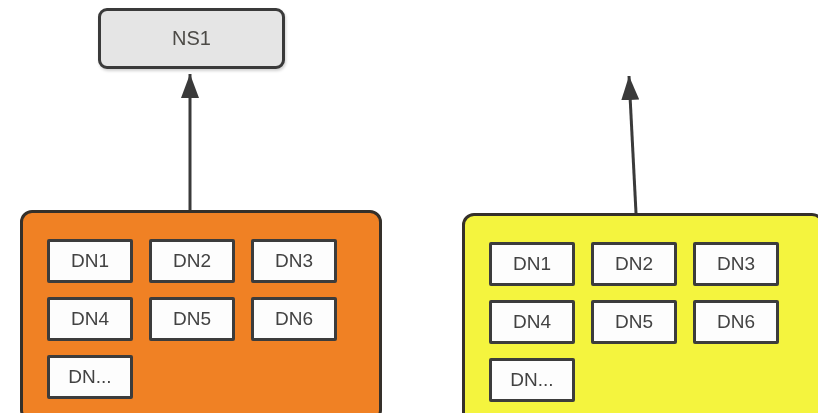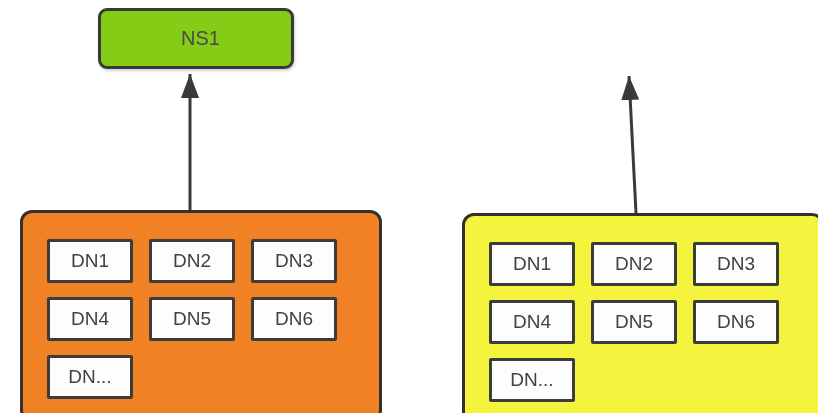--- a/index.html
+++ b/index.html
@@ -74,21 +74,21 @@
   <svg class="arrow-layer" viewBox="0 0 818 413" xmlns="http://www.w3.org/2000/svg">
     <defs>
       <marker id="arrowhead" viewBox="0 0 8 6" refX="8" refY="3" markerWidth="8" markerHeight="6" orient="auto">
         <path d="M0,0 L8,3 L0,6 Z" fill="#3a3a3a"></path>
       </marker>
     </defs>
     <line x1="190" y1="210" x2="190" y2="74" stroke="#3a3a3a" stroke-width="3" marker-end="url(#arrowhead)"></line>
     <line x1="636" y1="213" x2="629" y2="76" stroke="#3a3a3a" stroke-width="3" marker-end="url(#arrowhead)"></line>
   </svg>
 
-  <div class="ns-box ns1" style="background-color: #84cc16; padding-left: 9px;">
+  <div class="ns-box ns1" style="background-color: #e5e5e5;">
     <span>NS1</span>
   </div>
 
   <div class="dn-container cont1" style="background-color: rgb(240, 129, 36);">
     <div class="dn-box">DN1</div>
     <div class="dn-box">DN2</div>
     <div class="dn-box">DN3</div>
     <div class="dn-box">DN4</div>
     <div class="dn-box">DN5</div>
     <div class="dn-box">DN6</div>

